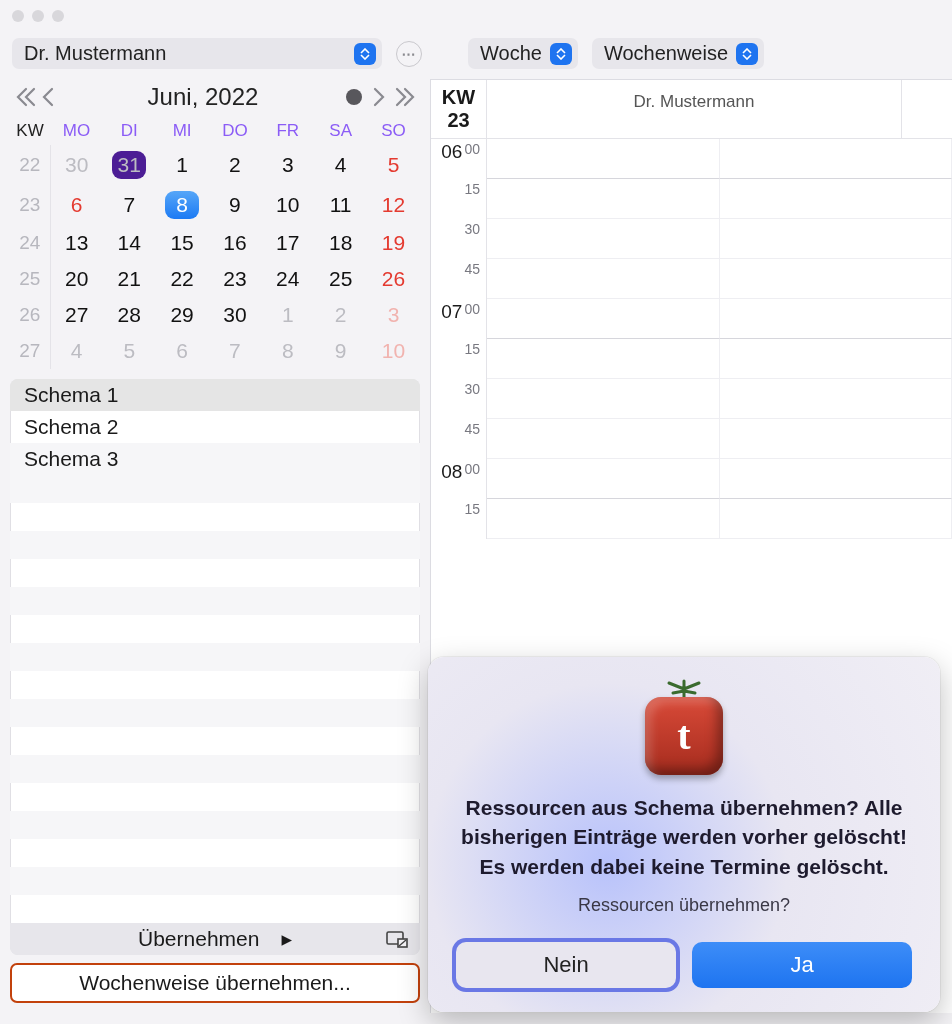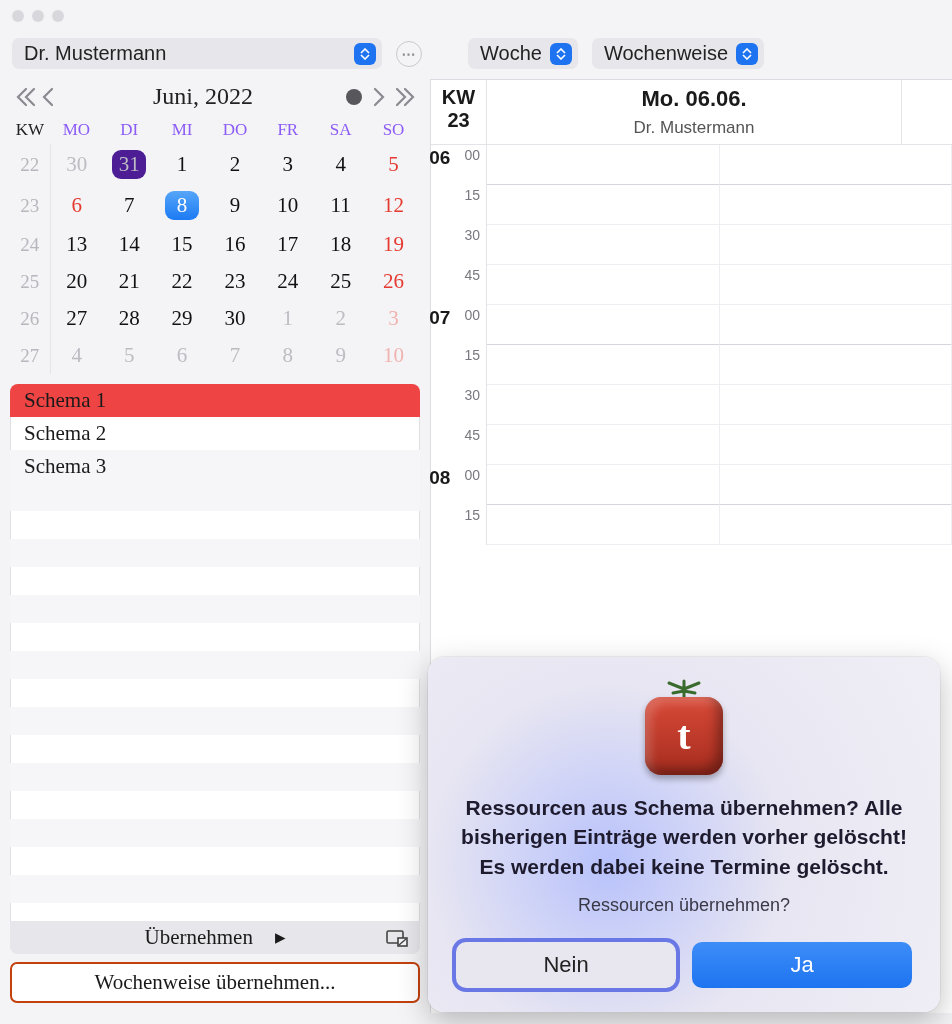--- a/index.html
+++ b/index.html
@@ -47,21 +47,21 @@
     gap:0;
   }
   .popup-chev svg { width: 10px; height: 6px; }
   .popup-chev .up path, .popup-chev .down path { stroke:#fff; stroke-width:1.6; fill:none; }
   .ell-btn {
     width: 26px; height:26px; border-radius:50%;
     border:1px solid #c9c8cd; display:flex;align-items:center;justify-content:center;
     color:#8a8a8f; font-size:14px; letter-spacing:1px; font-weight:bold;
   }
   .main-row { display:flex; height: calc(100% - 90px); }
-  .left { width: 430px; background:#f4f3f6; display:flex; flex-direction:column; padding:0 10px 10px 10px;font-family:Liberation Serif, serif;}
+  .left { width: 430px; background:#f4f3f6; display:flex; flex-direction:column; padding:0 10px 10px 10px;}
   .right { flex:1; background:#fff; border-left:1px solid #dcdce2; border-top:1px solid #dcdce2; position:relative;}
   .calnav {
     display:flex; align-items:center; justify-content:space-between;
     padding: 4px 4px 6px 4px;
   }
   .navbtns { display:flex; align-items:center; gap:0; color:#7a7a82;}
   .navbtns svg { width:22px; height:22px; }
   .month-title { font-size:24px; font-weight:500; color:#222; }
   .cal-dot { width:16px;height:16px;border-radius:50%;background:#58575c; margin-right:2px;}
   .cal-row-right { display:flex; align-items:center; gap:4px;}
@@ -78,21 +78,21 @@
   .sunday.other-month { color:#f1b3af !important;}
   .pill-grey { background:#4c1d95; border-radius:9px; display:inline-block; min-width:34px; padding:2px 2px;}
   .pill-blue { background:linear-gradient(#56a6f8,#1c7af4); color:#fff; border-radius:9px; display:inline-block; min-width:34px; padding:2px 2px;}
   .schema-box {
     margin-top:10px; border-radius:8px; background:#fff; flex:1;
     overflow:hidden; display:flex; flex-direction:column;
     box-shadow: 0 0 0 1px #e0dfe4 inset;
   }
   .schema-list { flex:1; overflow:auto;}
   .schema-row { padding:4px 14px; font-size:21px; }
-  .schema-row.sel { background:#ef4444; }
+  .schema-row.sel { background:#e5e5e5; }
   .schema-row.alt { background:#f6f6f8;}
   .stripe { height:28px;}
   .stripe:nth-child(even){ background:#f6f6f8;}
   .schema-footer {
     background:#e7e6eb; display:flex; align-items:center; justify-content:center;
     font-size:21px; padding:4px 6px; gap:22px; position:relative;
   }
   .ftr-icon {
     position:absolute; right:12px; display:flex; align-items:center;
   }
@@ -103,21 +103,21 @@
   
   .grid-head { display:flex; border-bottom:1px solid #e3e3e8;}
   .kw-head { width:56px; text-align:center; padding:6px 0; font-size:20px; font-weight:600; border-right:1px solid #e3e3e8;}
   .kw-head .n { font-size:20px; }
   .day-head { flex:1; text-align:center; padding:6px 0; border-right:1px solid #e3e3e8;}
   .day-head .d { font-size:22px; font-weight:600;}
   .day-head .r { font-size:17px; color:#555; margin-top:6px;}
   .grid-body { position:relative; }
   .hour-row { display:flex; height:40px;}
   .hour-lbl { width:56px; display:flex; align-items:flex-start; justify-content:flex-end; padding-right:6px; padding-top:2px; border-right:1px solid #e3e3e8;}
-  .hour-lbl .h { font-size:19px; font-weight:700; margin-right:14px;}
+  .hour-lbl .h { font-size:19px; font-weight:400; margin-right:2px;}
   .hour-lbl .m { font-size:14px; color:#787880;}
   .hour-cell { flex:1; border-right:1px solid #eeeef2; border-bottom:1px solid #eeeef2;}
   .hour-cell.full { border-bottom:1px solid #d6d6dc;}
   
   .dialog {
     position:absolute; right:12px; bottom:12px; width:512px;
     border-radius:16px;
     background: radial-gradient(circle at 35% 58%, #b8c2fb 0, #e8e6f2 46%, #f0eef5 100%);
     box-shadow: 0 10px 30px rgba(0,0,0,.25), 0 0 0 1px rgba(0,0,0,.05);
     padding: 28px 28px 24px 28px;
@@ -343,21 +343,20 @@
     </div>
   </div>
 
   <div class="right">
     <div class="grid-head">
       <div class="kw-head">
         <div>KW</div>
         <div class="n">23</div>
       </div>
       <div class="day-head">
-        <div class="d">Mo. 06.06.</div>
         <div class="r">Dr. Mustermann</div>
       </div>
       <div style="width:50px"></div>
     </div>
     <div class="grid-body" id="grid-body">
         <div class="hour-row">
           <div class="hour-lbl">
             <span class="h">06</span>
             <span class="m">00</span>
           </div>

